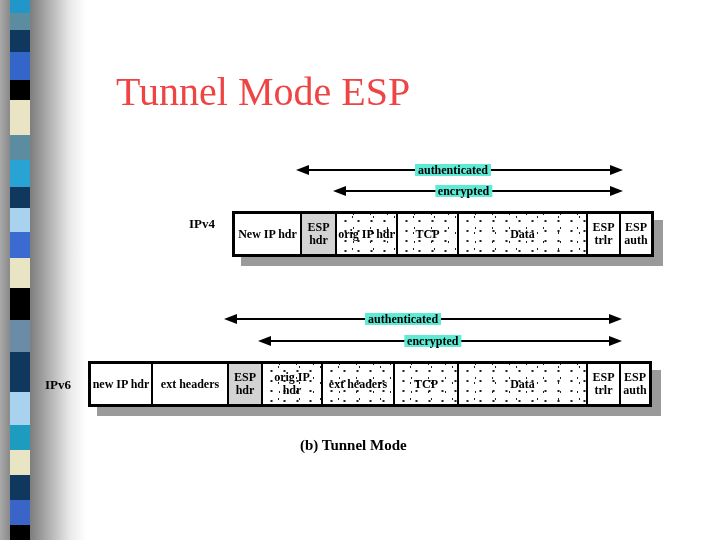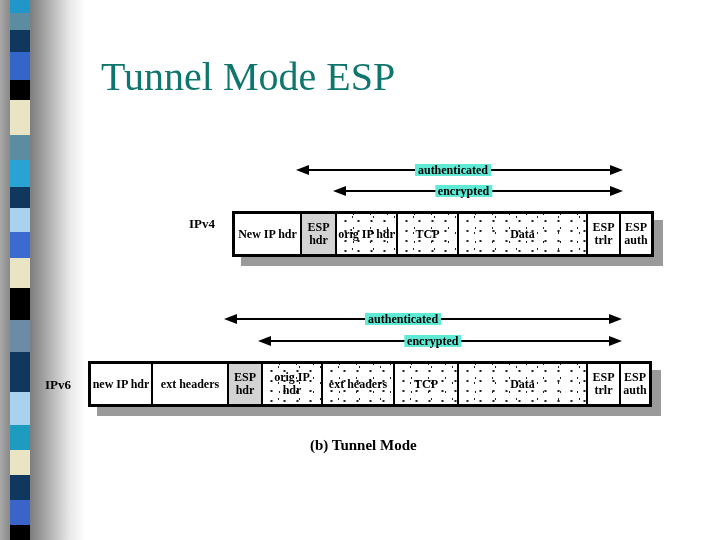--- a/index.html
+++ b/index.html
@@ -6,22 +6,22 @@
   .slide{position:relative;width:720px;height:540px;background:#ffffff;overflow:hidden;
          font-family:"Liberation Serif",serif;color:#000;}
 
   
   .tie-band{position:absolute;left:0;top:0;width:88px;height:540px;
             background:linear-gradient(to right,#a9a9a9 0px,#8c8c8c 9px,#7f7f7f 31px,#e9e9e9 70px,#ffffff 86px);}
   .tie-stripe{position:absolute;left:10px;top:0;width:20px;height:540px;}
   .tie-block{width:100%;}
 
   
-  .title{position:absolute;left:100px;top:52px;margin:1px;
-         font:400 40px "Liberation Serif",serif;color:#0f766e;white-space:nowrap;}
+  .title{position:absolute;left:100px;top:52px;margin:16px;
+         font:400 40px "Liberation Serif",serif;color:#ef4444;white-space:nowrap;}
 
   
   .arrow{position:absolute;display:flex;align-items:center;height:12px;}
   .ah{width:0;height:0;border-top:5px solid transparent;border-bottom:5px solid transparent;}
   .ah.left{border-right:13px solid #000;}
   .ah.right{border-left:13px solid #000;}
   .aline{flex:1;height:2px;background:#000;}
   .alabel{position:absolute;top:0;transform:translateX(-50%);background:#5eead4;padding:0 3px;
           font:bold 12px/12px "Liberation Serif",serif;white-space:nowrap;}
 
@@ -34,21 +34,21 @@
   .cell:first-child{border-left:none;}
   .cell.gray{background:#d3d3d3;}
   .cell.speckled{background-color:#fff;
      background-image:radial-gradient(#222 1px, transparent 1.4px),
                       radial-gradient(#222 0.7px, transparent 1px),
                       radial-gradient(#222 0.9px, transparent 1.2px);
      background-size:13px 10px,17px 14px,21px 16px;
      background-position:2px 2px,8px 7px,5px 11px;}
 
   .row-label{position:absolute;font:bold 13px "Liberation Serif",serif;}
-  .caption{position:absolute;left:310px;top:437px;font:bold 15px "Liberation Serif",serif;white-space:nowrap;}
+  .caption{position:absolute;left:300px;top:437px;font:bold 15px "Liberation Serif",serif;white-space:nowrap;}
 </style>
 </head>
 <body>
 
 <div class="slide">
 
   <div class="tie-band">
     <div class="tie-stripe">
         <div class="tie-block" style="background: rgb(33, 150, 200); height: 13px;"></div>
         <div class="tie-block" style="background: rgb(91, 140, 160); height: 17px;"></div>

